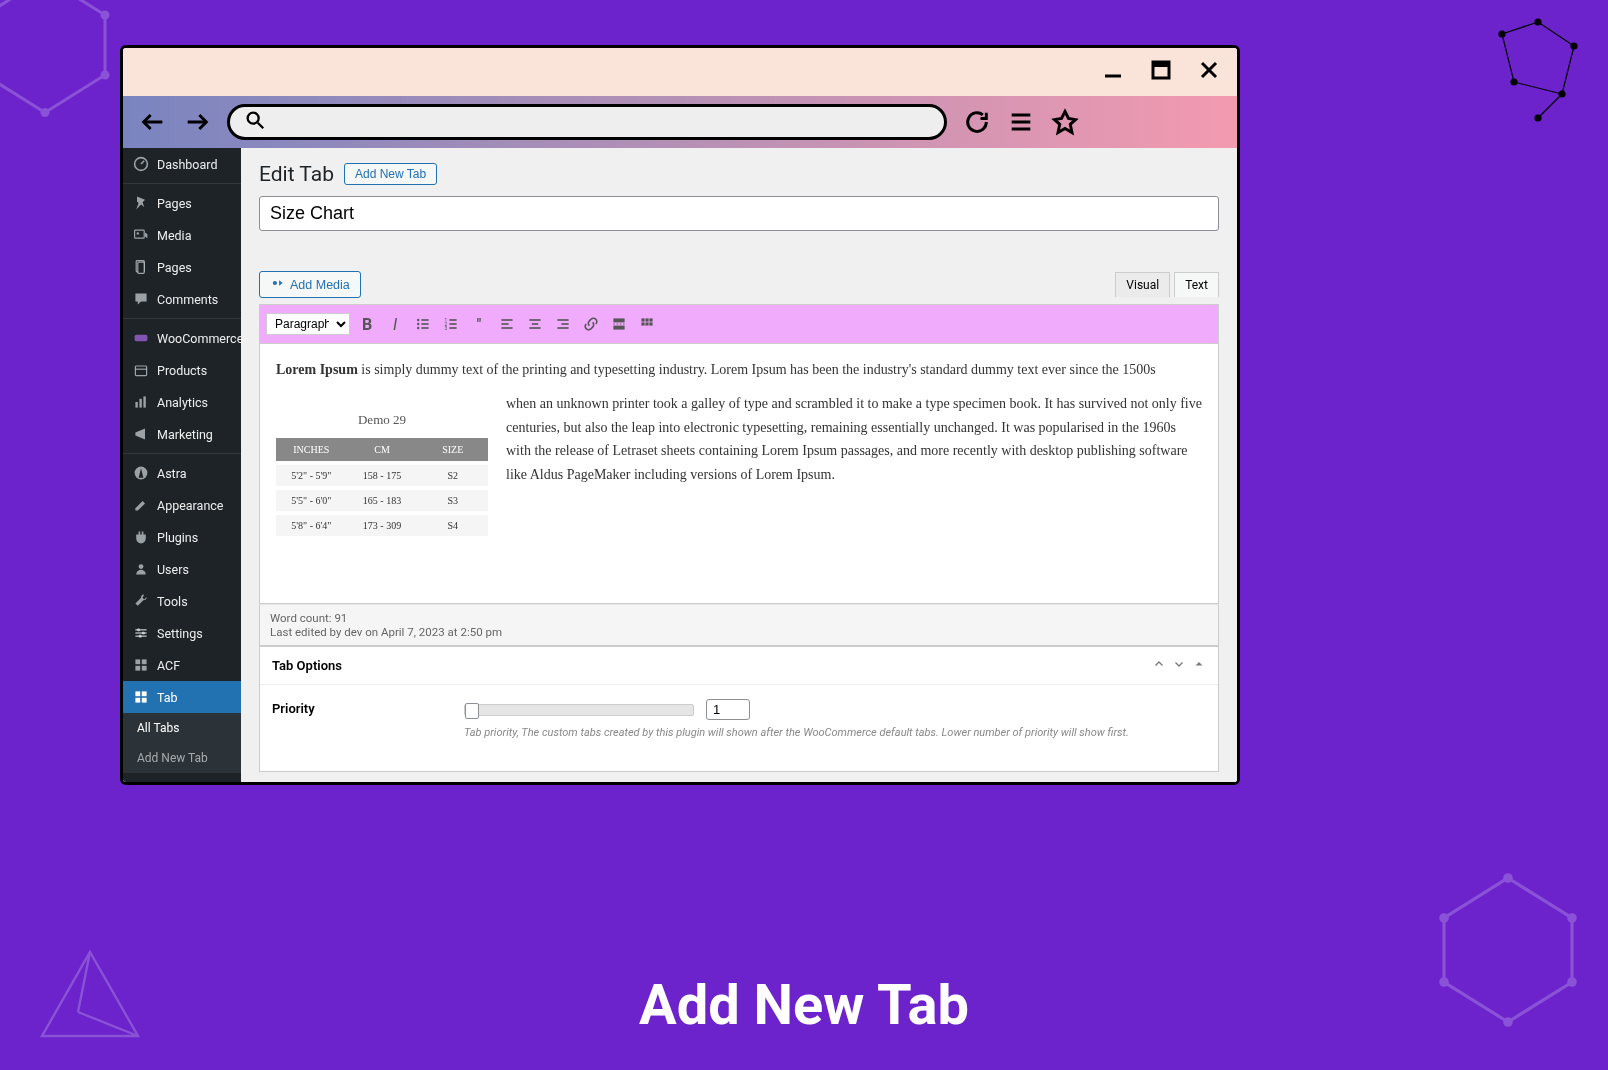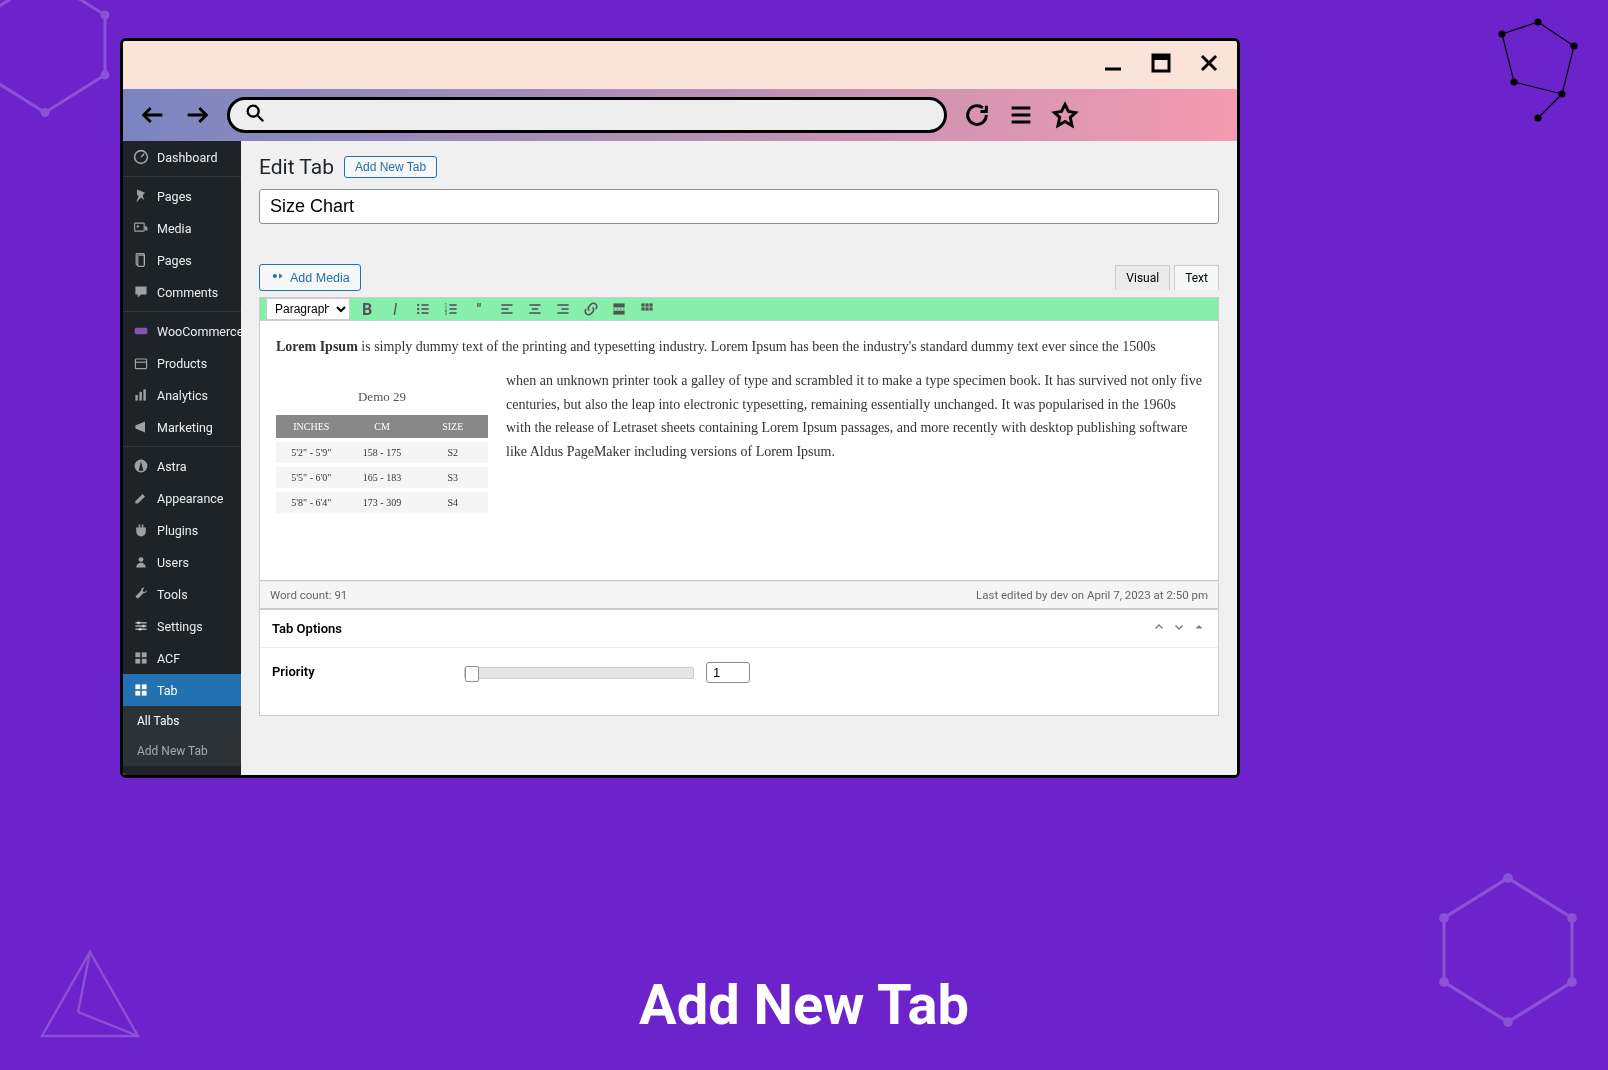--- a/index.html
+++ b/index.html
@@ -6,21 +6,21 @@
 body { font-family: -apple-system, BlinkMacSystemFont, "Segoe UI", Roboto, sans-serif; background: #6d23cc; width: 1608px; height: 1070px; position: relative; overflow: hidden; }
 
 
 .deco-shape { position: absolute; pointer-events: none; }
 .deco-tl { top: -30px; left: -30px; width: 150px; height: 150px; }
 .deco-tr { top: 10px; right: 10px; width: 120px; height: 120px; }
 .deco-bl { bottom: 10px; left: 30px; width: 120px; height: 120px; }
 .deco-br { bottom: 40px; right: 20px; width: 160px; height: 160px; }
 
 
-.browser { position: absolute; top: 38px; left: 120px; width: 1120px; height: 740px; background: #f1f1f1; border: 3px solid #000; border-radius: 6px; overflow: hidden; display: flex; flex-direction: column; }
+.browser { position: absolute; top: 45px; left: 120px; width: 1120px; height: 740px; background: #f1f1f1; border: 3px solid #000; border-radius: 6px; overflow: hidden; display: flex; flex-direction: column; }
 .titlebar { height: 48px; background: #fae4da; display: flex; align-items: center; justify-content: flex-end; padding: 0 16px; gap: 24px; }
 .titlebar svg { width: 24px; height: 24px; }
 .navbar { height: 52px; background: linear-gradient(90deg, #7a85c0 0%, #b590b5 50%, #f39ab0 100%); display: flex; align-items: center; padding: 0 16px; gap: 16px; }
 .nav-arrow { width: 28px; height: 28px; display:flex; align-items:center; justify-content:center; }
 .urlbar { flex: 1; height: 36px; background: #eee; border: 3px solid #000; border-radius: 20px; display: flex; align-items: center; padding: 0 14px; max-width: 720px; }
 .urlbar svg { width: 22px; height: 22px; }
 .nav-icon { width: 28px; height: 28px; display:flex; align-items:center; justify-content:center; }
 
 
 .content { flex: 1; display: flex; background: #f0f0f1; overflow: hidden; }
@@ -43,35 +43,35 @@
 .page-title { font-size: 21px; font-weight: 400; color: #1d2327; }
 .btn-outline { border: 1px solid #2271b1; color: #2271b1; background: #f6f7f7; padding: 3px 10px; font-size: 12px; border-radius: 3px; cursor: pointer; }
 .title-input { width: 100%; padding: 6px 10px; font-size: 18px; border: 1px solid #8c8f94; border-radius: 3px; background: #fff; margin-bottom: 12px; }
 
 .editor-row { display: flex; align-items: center; justify-content: space-between; margin-bottom: 0; margin-top: 28px; }
 .editor-tabs { display: flex; gap: 4px; }
 .editor-tab { padding: 5px 10px; font-size: 12px; border: 1px solid #ccc; background: #f6f7f7; cursor: pointer; border-bottom: none; }
 .editor-tab.active { background: #ebebeb; }
 .add-media { border: 1px solid #2271b1; color: #2271b1; background: #f6f7f7; padding: 4px 10px; font-size: 12.5px; border-radius: 3px; display: inline-flex; align-items: center; gap: 6px; cursor: pointer; }
 
-.toolbar { border: 1px solid #ccc; background: #86efac; padding: 0 6px; display: flex; align-items: center; gap: 6px; margin-top: 6px; }
+.toolbar { border: 1px solid #ccc; background: #f0abfc; padding: 8px 6px; display: flex; align-items: center; gap: 6px; margin-top: 6px; }
 .tb-select { font-size: 12px; padding: 2px 4px; border: 1px solid #ccc; background: #fff; width: 84px; }
 .tb-btn { width: 22px; height: 22px; display: inline-flex; align-items: center; justify-content: center; color: #555; cursor: pointer; }
 .tb-btn svg { width: 16px; height: 16px; }
 
 .editor-body { border: 1px solid #ccc; border-top: none; background: #fff; padding: 14px 16px; font-family: Georgia, serif; font-size: 14px; color: #333; min-height: 260px; }
 .editor-body p { margin-bottom: 10px; line-height: 1.7; }
 .inner-table { float: left; margin: 10px 18px 10px 0; width: 212px; border: none; }
 .inner-table .demo-title { text-align: center; padding: 10px; font-size: 13px; color: #555; }
 .inner-table .th-row { display: flex; background: #888; color: #fff; font-size: 10px; text-align: center; }
 .inner-table .th-row > div { flex: 1; padding: 6px 0; }
 .inner-table .td-row { display: flex; background: #f5f5f5; font-size: 10px; text-align: center; color: #333; border-top: 4px solid #fff; }
 .inner-table .td-row > div { flex: 1; padding: 5px 0; }
 
-.editor-foot { border: 1px solid #ccc; border-top: 1px solid #e5e5e5; background: #f5f5f5; padding: 6px 10px; font-size: 11.5px; color: #666; display: flex; justify-content: space-between; }
+.editor-foot { border: 1px solid #ccc; border-top: 1px solid #e5e5e5; background: #f5f5f5; padding: 6px 10px; font-size: 11.5px; color: #666; display: flex; justify-content: space-between; flex-direction: column; }
 
 .meta-box { border: 1px solid #ccc; background: #fff; margin-top: 0; }
 .meta-head { padding: 10px 12px; font-size: 13px; font-weight: 600; border-bottom: 1px solid #eee; display: flex; justify-content: space-between; align-items: center; }
 .meta-head-icons { display: flex; gap: 6px; color: #787c82; }
 .meta-head-icons svg { width: 14px; height: 14px; }
 .meta-body { padding: 14px 12px; }
 .field-row { display: flex; align-items: flex-start; gap: 12px; margin-bottom: 18px; }
 .field-label { width: 180px; font-size: 13px; font-weight: 600; padding-top: 2px; }
 .field-ctrl { flex: 1; }
 .slider-track { width: 230px; height: 12px; background: #e5e5e5; border: 1px solid #ccc; border-radius: 2px; position: relative; display: inline-block; vertical-align: middle; }
@@ -491,20 +491,21 @@
                   <polygon points="5,12 15,12 10,7"></polygon>
                 </svg></span>
           </span>
         </div>
         <div class="meta-body">
           <div class="field-row">
             <div class="field-label">Priority</div>
             <div class="field-ctrl">
               <span class="slider-track"><span class="slider-thumb"></span></span>
               <input class="num-input" type="text" value="1" style="">
+              <div class="help-text">Tab priority, The custom tabs created by this plugin will shown after the WooCommerce default tabs. Lower number of priority will show first.</div>
             </div>
           </div>
         </div>
       </div>
 
     </div>
   </div>
 </div>
 
 <div class="caption">Add New Tab</div>

